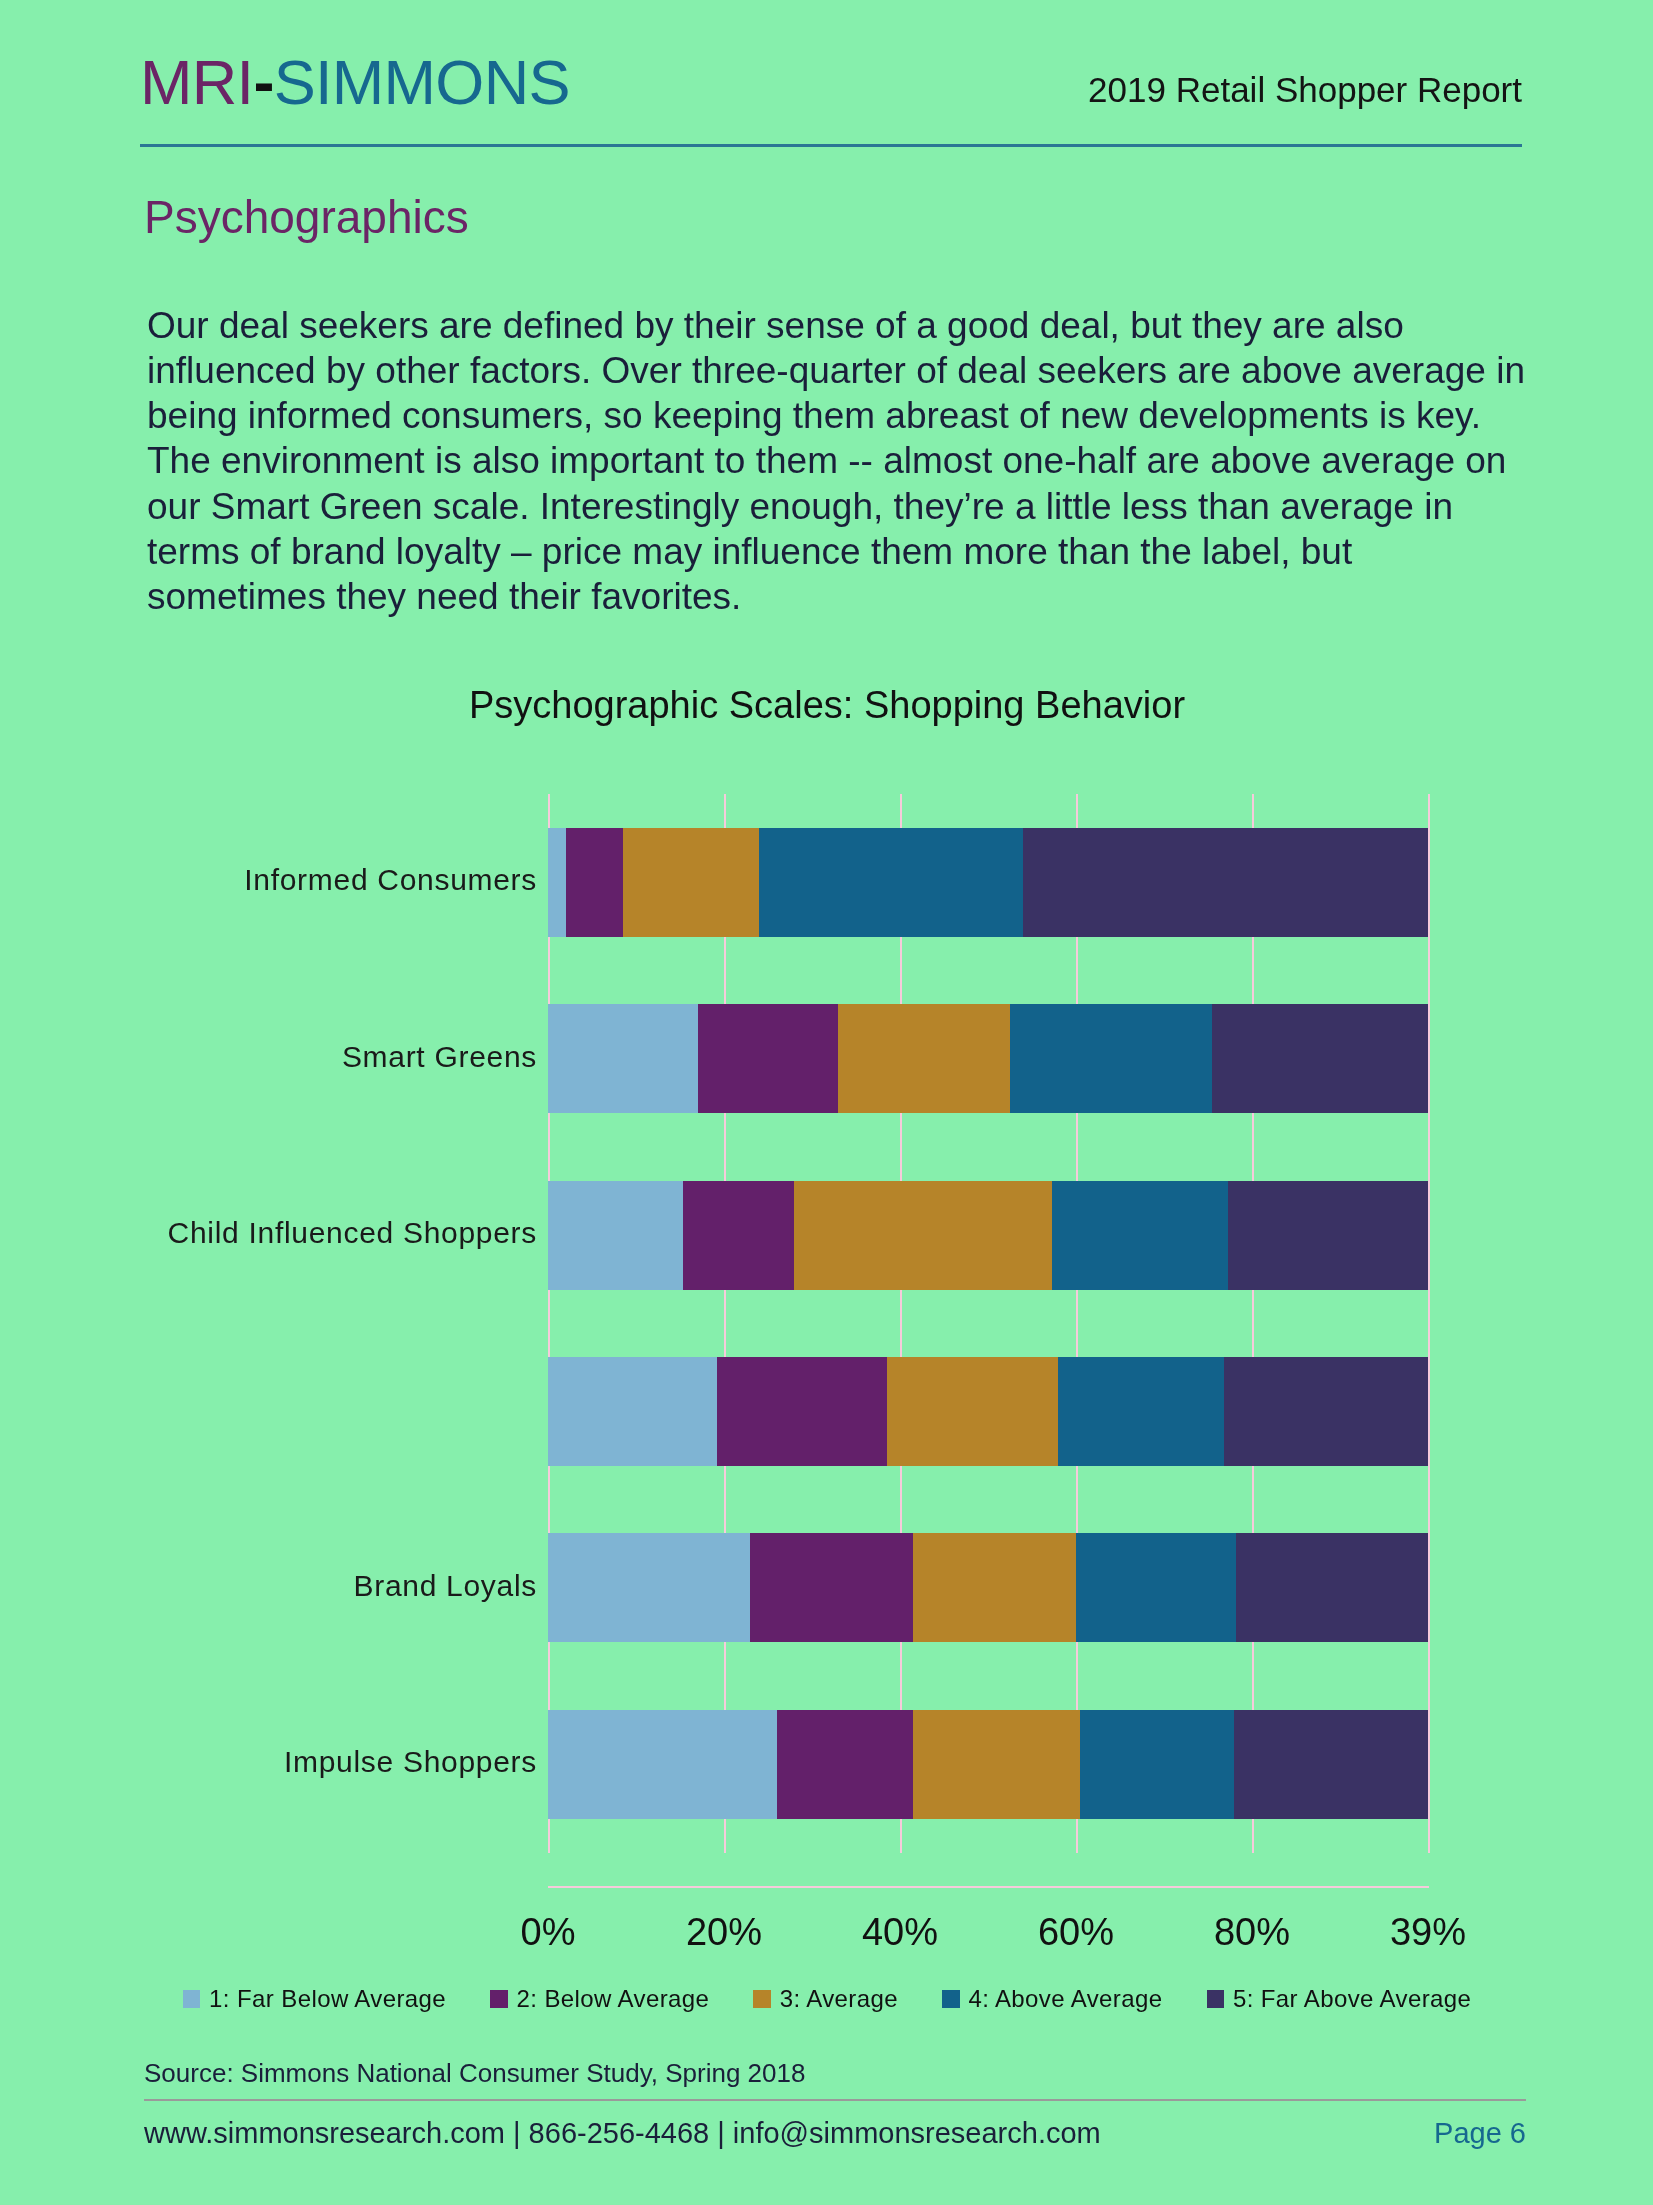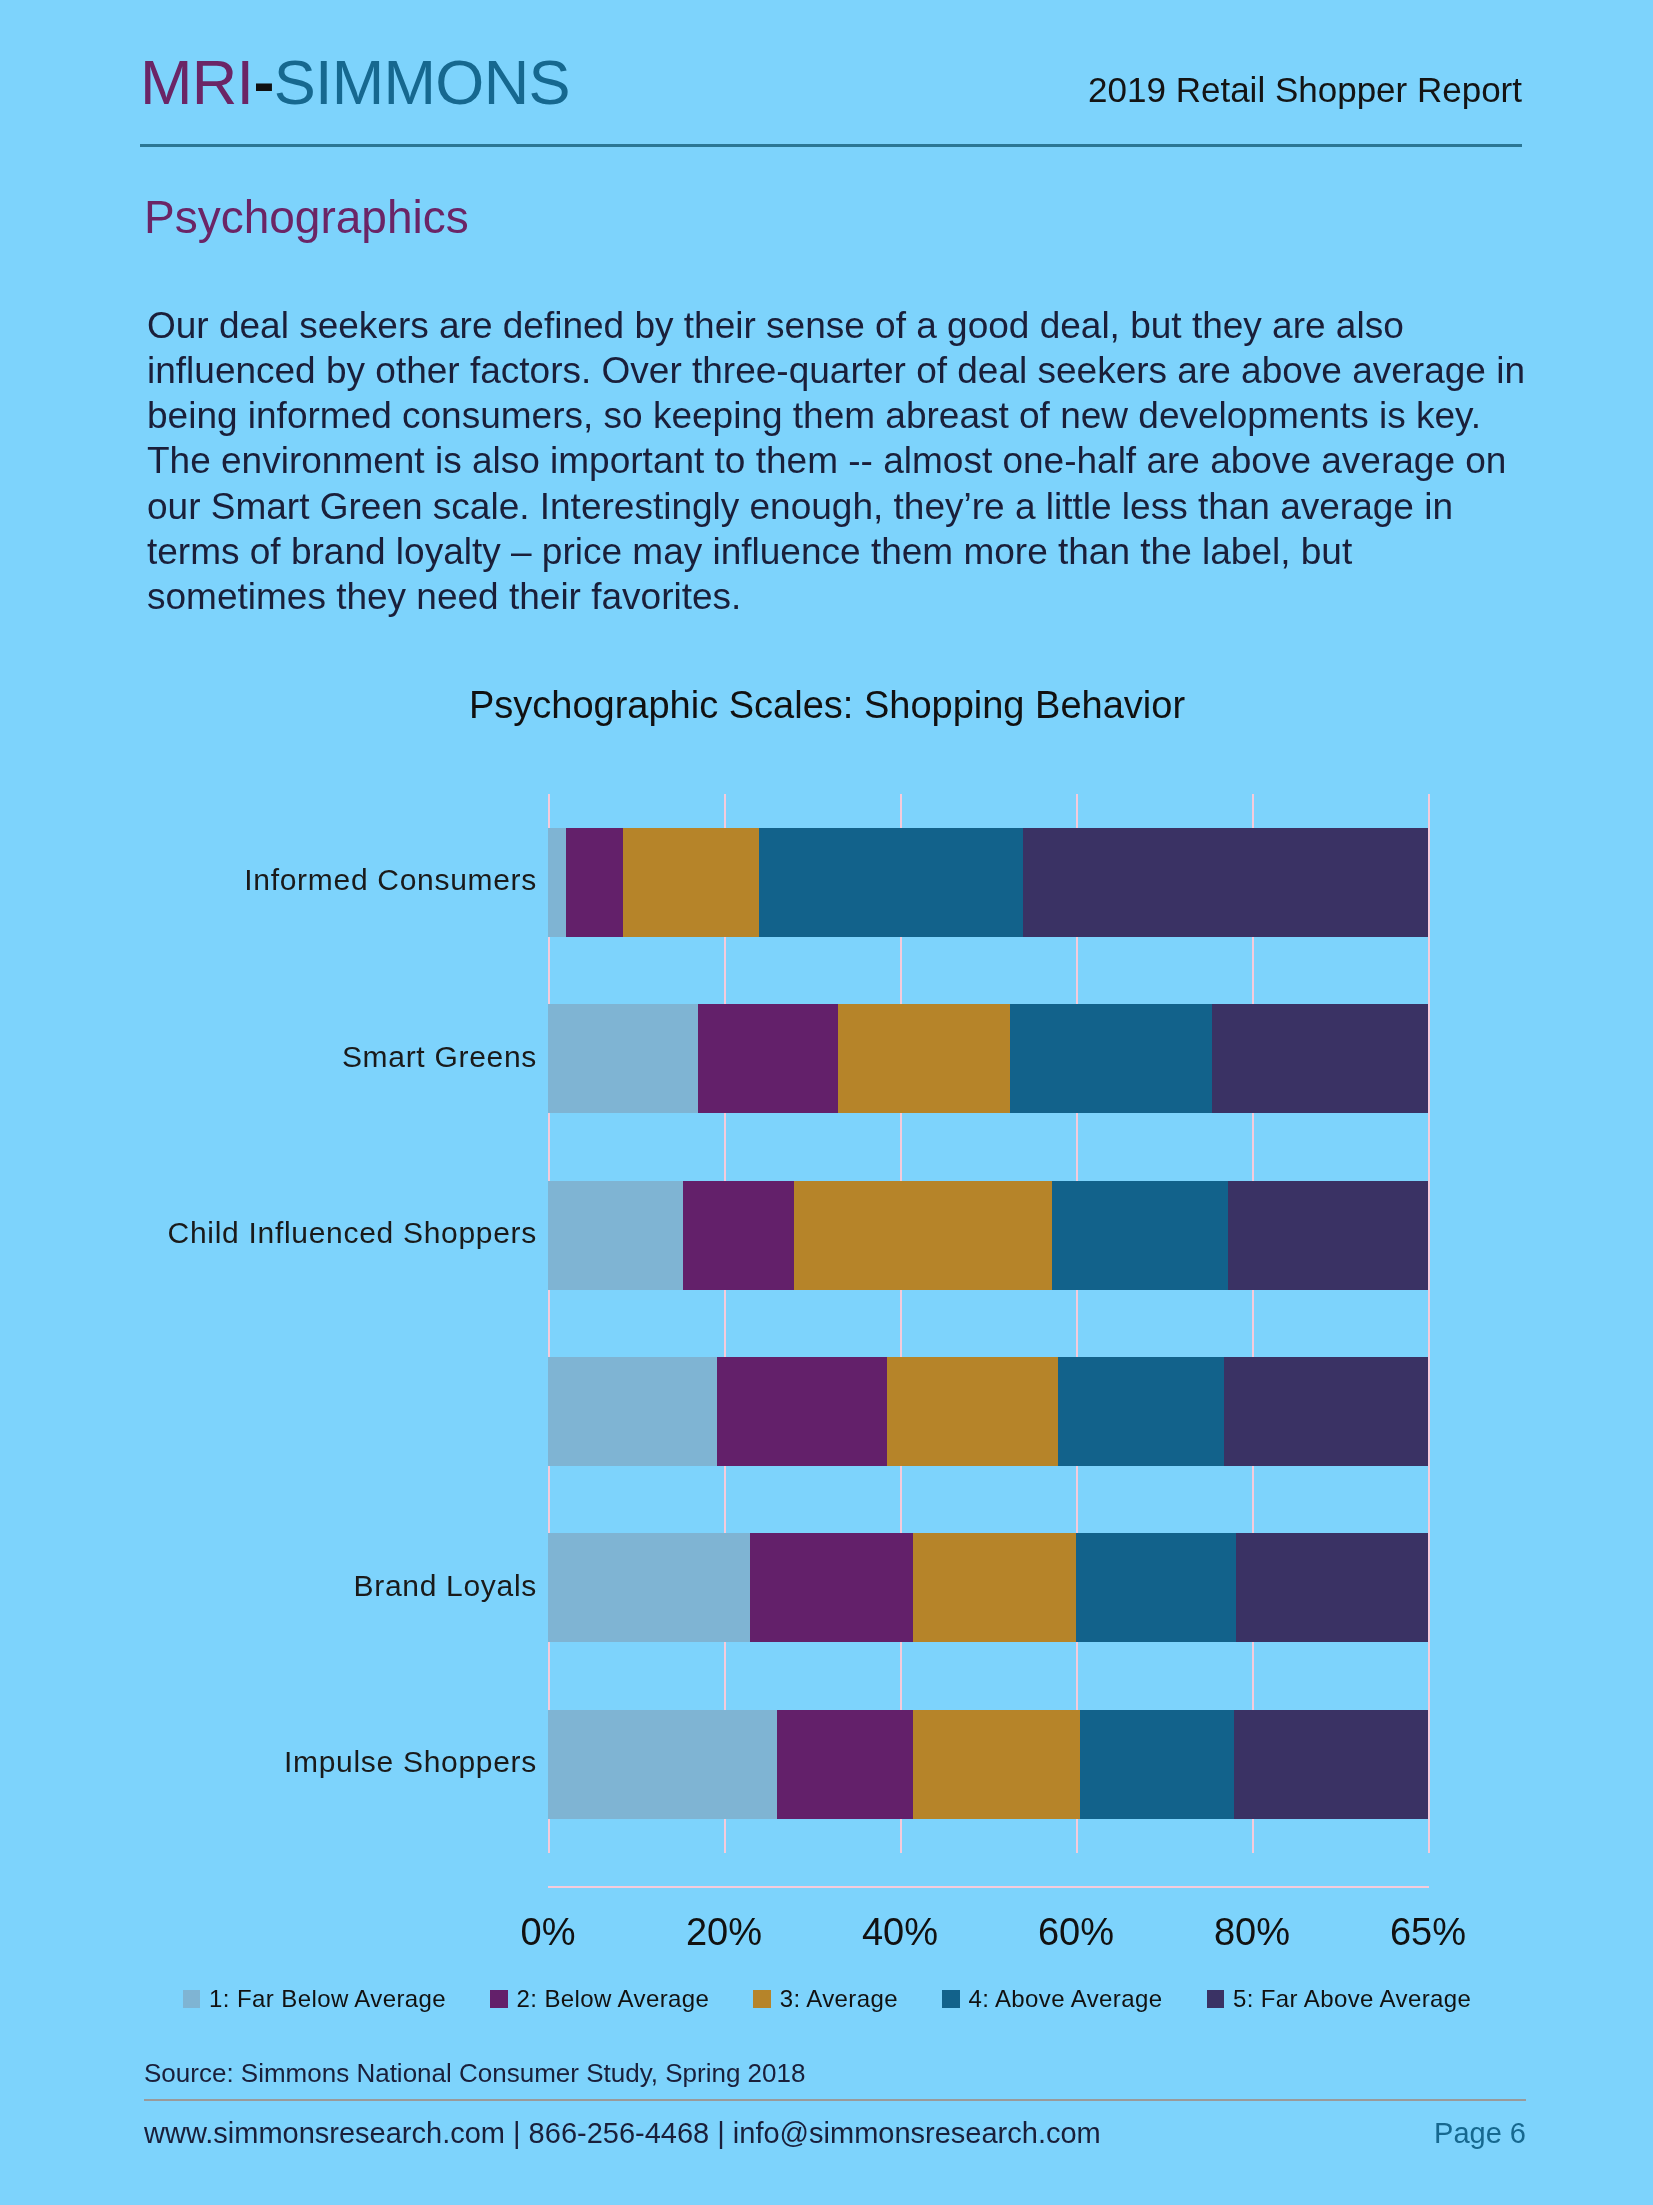--- a/index.html
+++ b/index.html
@@ -6,21 +6,21 @@
   html, body {
     width: 1654px;
     height: 2205px;
     background: #ffffff;
     font-family: "Liberation Sans", sans-serif;
   }
   .page {
     position: relative;
     width: 1654px;
     height: 2205px;
-    background: #7dd3fc;
+    background: #86efac;
     overflow: hidden;
   }
 
   
   .header {
     position: absolute;
     left: 140px;
     top: 51px;
     width: 1382px;
     height: 96px;
@@ -292,21 +292,21 @@
       <div class="cat-label" style="top: 951px;">Impulse Shoppers</div>
       <div class="cat-label" style="top: 775px;">Brand Loyals</div>
     </div>
   <div class="xaxis-line"></div>
   <div class="xticks" id="xticks">
       <div class="xtick" style="left: 548px;">0%</div>
       <div class="xtick" style="left: 724px;">20%</div>
       <div class="xtick" style="left: 900px;">40%</div>
       <div class="xtick" style="left: 1076px;">60%</div>
       <div class="xtick" style="left: 1252px;">80%</div>
-      <div class="xtick" style="left: 1428px;">65%</div>
+      <div class="xtick" style="left: 1428px;">39%</div>
     </div>
   <div class="legend" id="legend">
       <div class="legend-item">
         <span class="legend-swatch" style="background: rgb(127, 180, 211);"></span>
         <span class="legend-label">1: Far Below Average</span>
       </div>
       <div class="legend-item">
         <span class="legend-swatch" style="background: rgb(99, 32, 106);"></span>
         <span class="legend-label">2: Below Average</span>
       </div>

